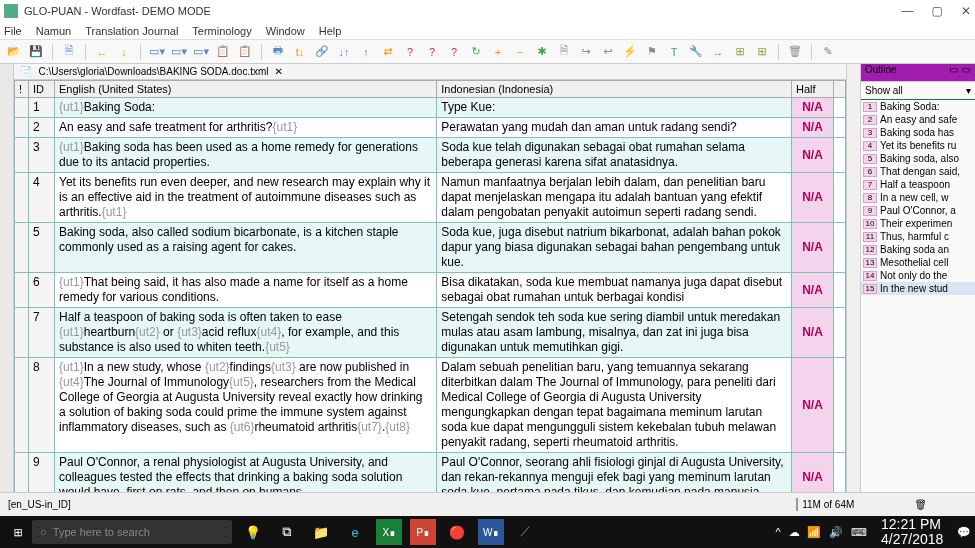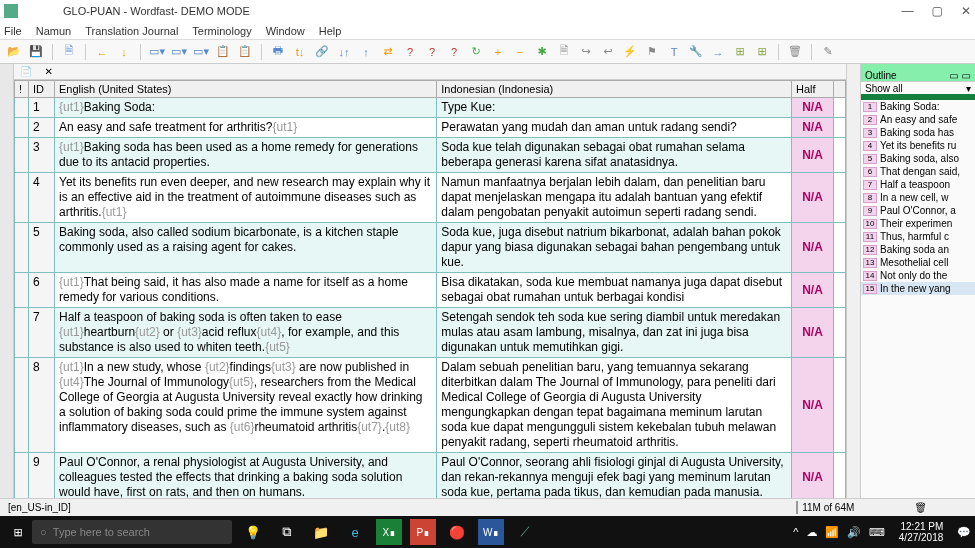--- a/index.html
+++ b/index.html
@@ -1,17 +1,17 @@
 <!DOCTYPE html>
 <html><head>
 <meta charset="utf-8">
 <style>
 * { margin:0; padding:0; box-sizing:border-box; font-family:"Segoe UI",Tahoma,sans-serif; }
 body { width:975px; height:548px; background:#f0f0f0; overflow:hidden; display:flex; flex-direction:column; }
-.titlebar { height:22px; background:#fff; display:flex; align-items:center; padding:0 4px; font-size:11px; color:#333;gap:39px; }
+.titlebar { height:22px; background:#fff; display:flex; align-items:center; padding:0 4px; font-size:11px; color:#333; }
 .titlebar .logo { width:14px; height:14px; background:#5a8; margin-right:6px; }
 .titlebar .title { flex:1; }
 .winbtns { display:flex; gap:18px; font-size:12px; color:#555; }
 .menubar { height:18px; background:#fff; display:flex; align-items:center; padding:0 4px; font-size:11px; gap:14px; color:#333; border-bottom:1px solid #ddd;}
 .toolbar { height:24px; background:#f8f8f8; display:flex; align-items:center; padding:0 6px; gap:6px; border-bottom:1px solid #ccc; }
 .toolbar .tbtn { width:16px; height:16px; display:flex; align-items:center; justify-content:center; font-size:11px; }
 .sep { width:1px; height:16px; background:#ccc; margin:0 2px; }
 .main { flex:1; display:flex; overflow:hidden; }
 .leftcol { width:14px; background:#e8e8e8; border-right:1px solid #ccc; }
 .center { flex:1; display:flex; flex-direction:column; overflow:hidden; }
@@ -20,37 +20,37 @@
 table { border-collapse:collapse; width:100%; font-size:12px; }
 th { background:#f0f0f0; border:1px solid #aaa; padding:2px 4px; text-align:left; font-weight:normal; font-size:11px; position:sticky; top:0; }
 td { border:1px solid #7fbfbf; padding:2px 4px; vertical-align:top; line-height:1.25; }
 td.id { width:26px; background:#f5f5f5; text-align:left; }
 td.flag { width:14px; background:#f5f5f5; }
 td.turq { background:#e6f7f5; }
 td.score { width:42px; text-align:center; background:#f4d4ec; color:#b00060; font-weight:bold; vertical-align:middle; }
 .utag { color:#999; }
 .scrollv { width:14px; background:#f0f0f0; border-left:1px solid #ccc; }
 .right { width:115px; background:#fafafa; border-left:1px solid #ccc; display:flex; flex-direction:column; font-size:10px; }
-.right .hdr { height:18px; display:flex; align-items:flex-end; padding:0 4px; border-bottom:1px solid #ccc; background:#86efac; }
-.right .showall { height:18px; display:flex; align-items:center; padding:0 4px; border-bottom:6px solid #15803d; }
+.right .hdr { height:18px; display:flex; align-items:flex-start; padding:0 4px; border-bottom:1px solid #ccc; background:#a21caf; }
+.right .showall { height:18px; display:flex; align-items:center; padding:0 4px; border-bottom:1px solid #15803d; }
 .right .olist { flex:1; overflow:hidden; }
 .oitem { display:flex; align-items:center; padding:1px 2px; white-space:nowrap; overflow:hidden; }
 .oitem .num { width:14px; height:10px; background:#f4d4ec; border:1px solid #d8a0c8; margin-right:3px; display:flex; align-items:center; justify-content:center; font-size:8px; }
 .oitem.sel { background:#d8e6f4; }
 .bottomtab { height:16px; background:#eee; font-size:10px; padding:0 4px; border-top:1px solid #ccc; }
-.status { height:18px; background:#f0f0f0; display:flex; align-items:center; font-size:10px; padding:6px 8px; border-top:1px solid #ccc;text-align:right; }
+.status { height:24px; background:#f0f0f0; display:flex; align-items:center; font-size:10px; padding:6px 8px; border-top:1px solid #ccc;text-align:right; }
 .status .cell { margin-right:20px; }
 .status .mem { margin-left:auto; margin-right:20px; }
 .taskbar { height:32px; background:#111; display:flex; align-items:center; padding:0 4px; color:#fff; font-size:11px; }
 .tstart { width:28px; height:28px; display:flex; align-items:center; justify-content:center; }
 .tsearch { width:200px; height:24px; background:#333; display:flex; align-items:center; padding:0 8px; color:#888; border-radius:2px; }
 .ticons { display:flex; gap:8px; margin-left:8px; }
 .ticon { width:26px; height:26px; display:flex; align-items:center; justify-content:center; font-size:13px; }
 .tray { margin-left:auto; display:flex; align-items:center; gap:8px; }
-.clock { text-align:right; line-height:1.1; font-size:10px; padding:0 6px; }
+.clock { line-height:1.1; font-size:14px; padding:0 6px; }
 .barfill { width:80px; height:10px; border:1px solid #999; background:#fff; margin-right:4px; position:relative; }
 .barfill .f { position:absolute; left:0; top:0; height:100%; width:17%; background:#cde; }
 </style>
 </head>
 <body>
 
 <div class="titlebar">
   <div class="logo"></div>
   <div class="title">GLO-PUAN - Wordfast- DEMO MODE</div>
   <div class="winbtns">
@@ -111,20 +111,21 @@
   <span class="tbtn" style="color:#888">🗑</span>
   <span class="sep"></span>
   <span class="tbtn" style="color:#888">✎</span>
 </div>
 
 <div class="main">
   <div class="leftcol"></div>
   <div class="center">
     <div class="pathrow">
       <span style="margin-right:6px">📄</span>
+      <span>C:\Users\gloria\Downloads\BAKING SODA.doc.txml</span>
       <span style="margin-left:6px">✕</span>
     </div>
     <div class="grid">
       <table>
         <thead>
             <tr>
           <th>!</th>
           <th>ID</th>
           <th style="width:46%">English (United States)</th>
           <th>Indonesian (Indonesia)</th>
@@ -271,21 +272,21 @@
         <div class="oitem">
           <span class="num">13</span>
           <span>Mesothelial cell</span>
         </div>
         <div class="oitem">
           <span class="num">14</span>
           <span>Not only do the</span>
         </div>
         <div class="oitem sel">
           <span class="num">15</span>
-          <span>In the new yang</span>
+          <span>In the new stud</span>
         </div>
       </div>
   </div>
 </div>
 
 <div class="status">
   <span class="cell">[en_US-in_ID]</span>
   <span class="mem"><span class="barfill"><span class="f"></span></span><span>11M of 64M</span></span>
   <span style="margin:0 40px">🗑</span>
 </div>

